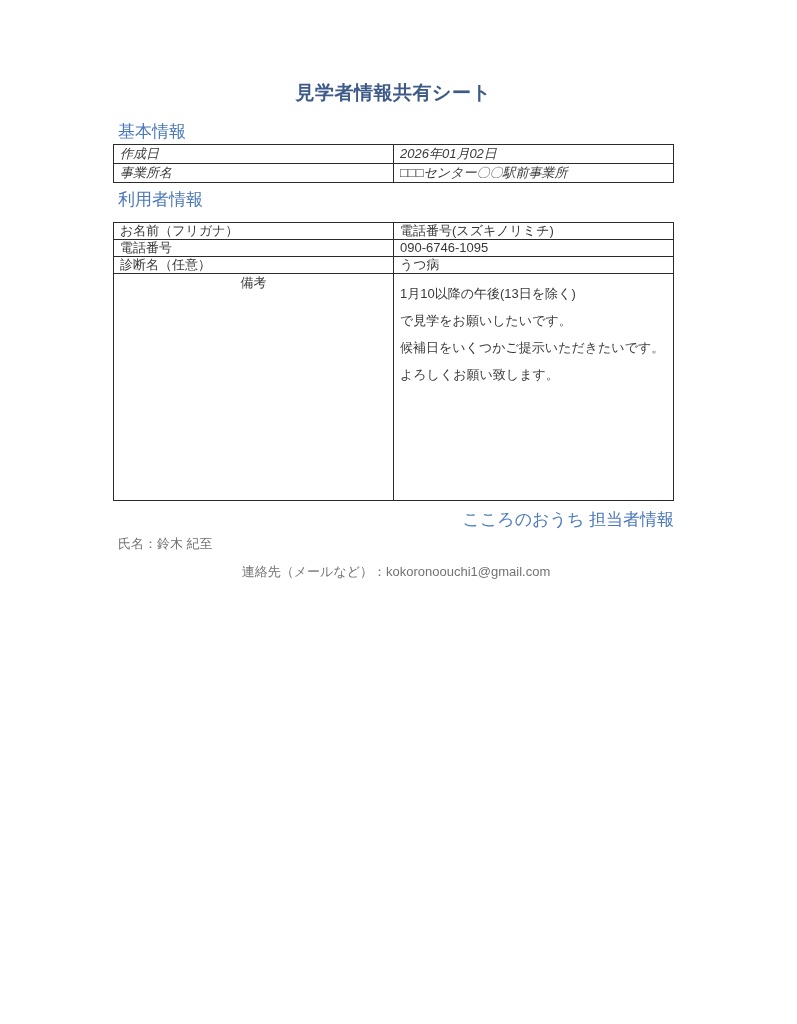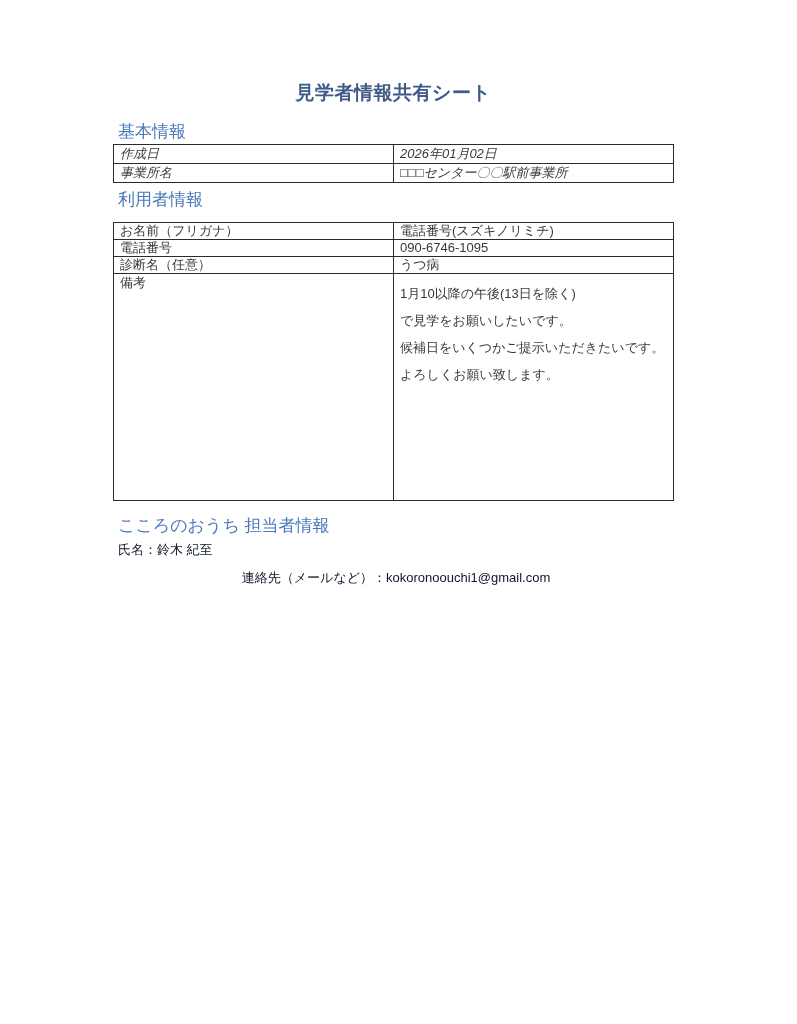--- a/index.html
+++ b/index.html
@@ -46,21 +46,21 @@
   .sec-heading {
     margin: 0;
     padding-left: 5px;
     font-size: 17px;
     line-height: 19px;
     font-weight: normal;
     color: var(--heading-color);
   }
   .h-basic   { margin-top: 19px; }
   .h-user    { margin-top: 7px; }
-  .h-staff   { margin-top: 15px; }
+  .h-staff   { margin-top: 9px; text-align: right; }
 
   table.sheet-table {
     width: 100%;
     border-collapse: collapse;
     table-layout: fixed;
   }
   table.sheet-table td {
     border: 1px solid var(--border-color);
     font-size: 13px;
     line-height: 14px;
@@ -73,33 +73,33 @@
   table.t-basic { margin-top: 3px; font-style: italic; }
   table.t-basic td { height: 19px; }
   table.t-user  { margin-top: 13px; }
   table.t-user  td { height: 16px; }
 
   tr.remarks-row td {
     height: 227px;
     vertical-align: top;
     white-space: normal;
   }
-  tr.remarks-row td.cell-label { padding-top: 2px; }
+  tr.remarks-row td.cell-label { padding-top: 2px; text-align: center; }
   tr.remarks-row td.remarks-cell { padding-top: 13px; }
   .remarks-cell p {
     margin: 0 0 13px 0;
     font-size: 13px;
     line-height: 14px;
   }
 
   .staff-line {
     padding-left: 5px;
     font-size: 13px;
     line-height: 15px;
-    color: #0f172a;
+    color: #737373;
   }
   .staff-name    { margin-top: 7px; }
   .staff-contact { margin-top: 13px; text-align: center; }
 </style>
 </head>
 <body>
 
 <div class="page">
   <div class="content">
 

